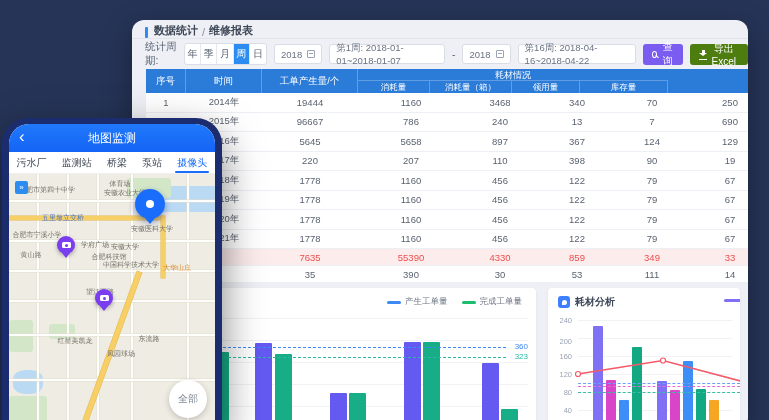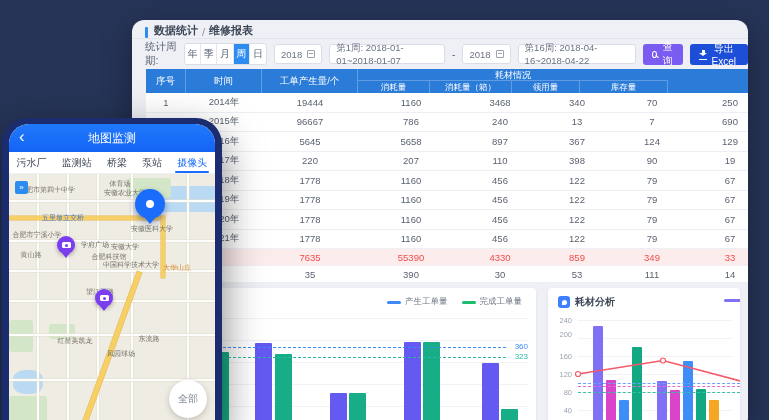--- a/index.html
+++ b/index.html
@@ -25,21 +25,21 @@
              color:#5a6474; border-right:1px solid #e4e8ee; cursor:pointer; }
   .seg-btn:last-child { border-right:none; }
   .seg-btn.active { background:#2d8cf0; color:#fff; }
   .ctl { background:#fff; border:1px solid #d9dee6; border-radius:3px; height:20px;
          display:flex; align-items:center; font-size:9.5px; color:#6a7382; padding:0 6px; gap:5px; }
   .cal-icon { width:8px; height:8px; border:1px solid #9aa3b2; border-radius:1px; position:relative; flex:0 0 auto; }
   .cal-icon::before { content:""; position:absolute; left:1px; right:1px; top:2px; height:1px; background:#9aa3b2; }
   .btn { height:21px; border-radius:3px; color:#fff; font-size:10px; display:flex;
          align-items:center; gap:4px; padding:0 9px; cursor:pointer; border:none; }
   .btn-query { background:#7a5cf0; }
-  .btn-excel { background:#1d4ed8;justify-content:space-between; }
+  .btn-excel { background:#4d7c0f;justify-content:space-between; }
   .search-icon { width:7px; height:7px; border:1.4px solid #fff; border-radius:50%; position:relative; }
   .search-icon::after { content:""; position:absolute; width:4px; height:1.4px; background:#fff;
                         right:-3px; bottom:-1px; transform:rotate(45deg); }
   .dl-icon { width:8px; height:8px; position:relative; }
   .dl-icon::before { content:""; position:absolute; left:2.5px; top:0; width:3px; height:4px; background:#fff; }
   .dl-icon::after { content:""; position:absolute; left:0; top:3px;
                     border-left:4px solid transparent; border-right:4px solid transparent; border-top:3px solid #fff; }
   .dl-bar { position:absolute; left:0; bottom:-2px; width:8px; height:1.4px; background:#fff; }
 
   
@@ -327,21 +327,21 @@
 
     <div class="chart-card" id="chartR">
       <div class="rc-title">
         <span class="rc-icon"></span>
         <span>耗材分析</span>
       </div>
       <div class="legend-stub" style="left:176px;width:22px;background:#7f70f5;"></div>
       <div class="plot" id="plotR">
           <div class="ytick" style="left: 4px; top: 8px;">240</div>
           <div class="gline" style="left: 30px; top: 8px;"></div>
-          <div class="ytick" style="left: 4px; top: 22px;">200</div>
+          <div class="ytick" style="left: 4px; top: 29px;">200</div>
           <div class="gline" style="left: 30px; top: 26px;"></div>
           <div class="ytick" style="left: 4px; top: 44px;">160</div>
           <div class="gline" style="left: 30px; top: 44px;"></div>
           <div class="ytick" style="left: 4px; top: 62px;">120</div>
           <div class="gline" style="left: 30px; top: 62px;"></div>
           <div class="ytick" style="left: 4px; top: 80px;">80</div>
           <div class="gline" style="left: 30px; top: 80px;"></div>
           <div class="ytick" style="left: 4px; top: 98px;">40</div>
           <div class="gline" style="left: 30px; top: 98px;"></div>
           <div class="bar" style="left: 45px; width: 10px; top: 14.3px; height: 120.7px; background: rgb(127, 112, 245);"></div>

